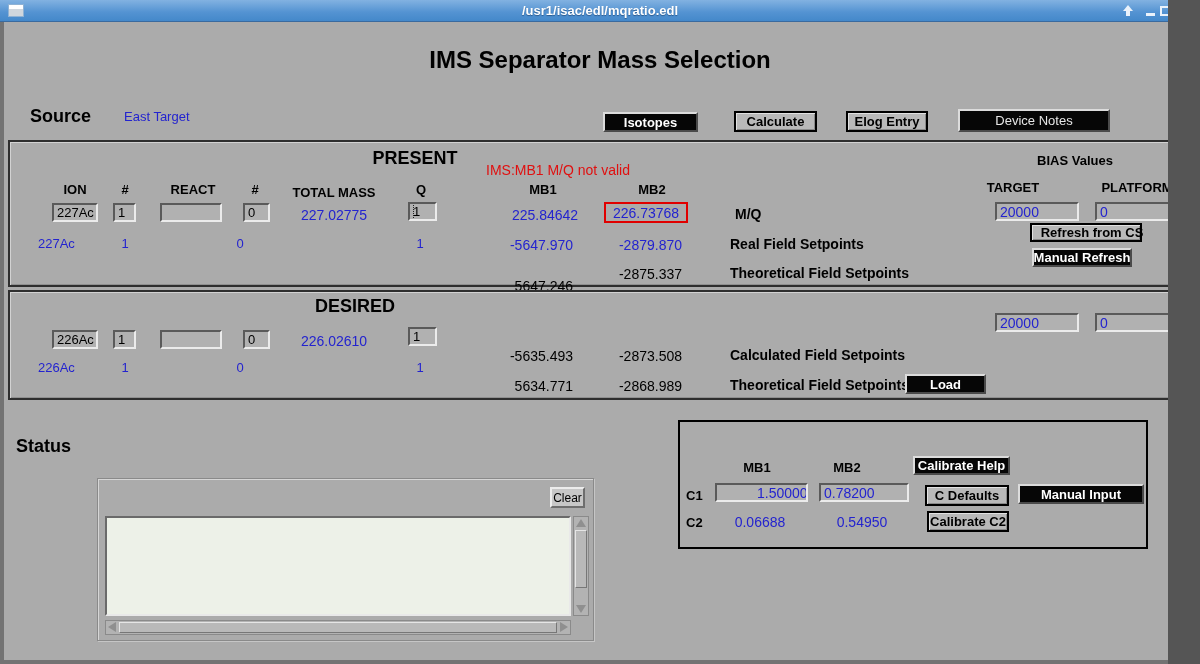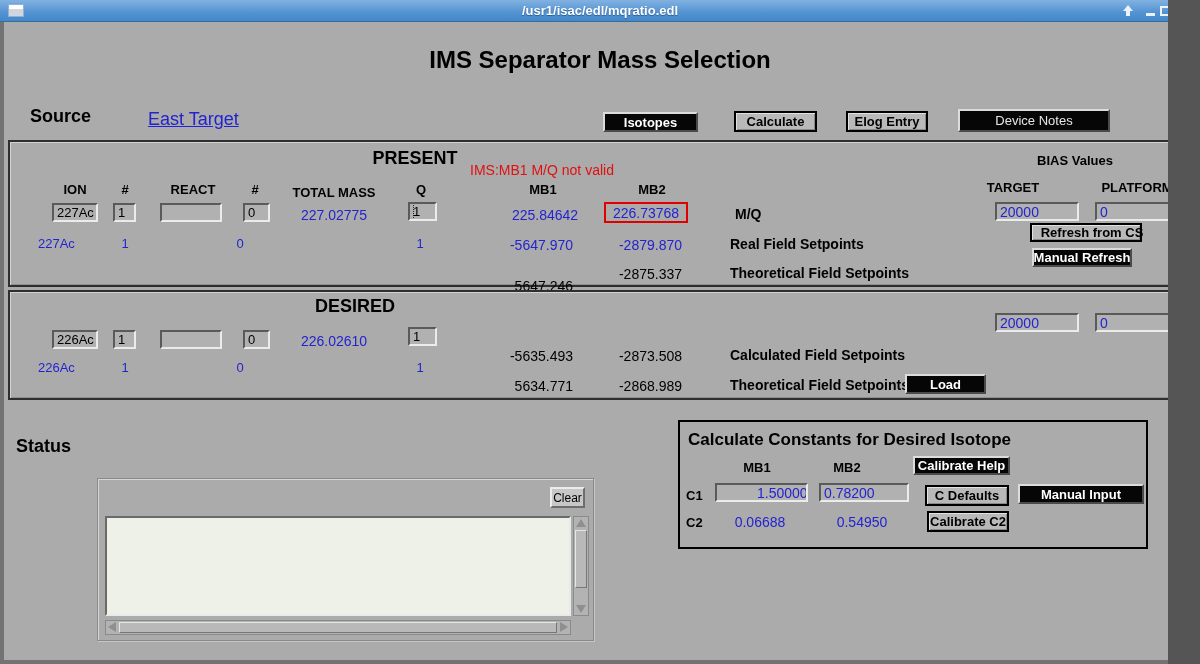--- a/index.html
+++ b/index.html
@@ -29,21 +29,21 @@
   .icon-close::before { transform:rotate(45deg); }
   .icon-close::after  { transform:rotate(-45deg); }
 
   .content { position:absolute; left:4px; top:22px; width:1192px; height:638px; background:#ababab; }
 
   .lbl { position:absolute; color:#000; font-size:13px; white-space:nowrap; }
   .b { font-weight:bold; }
   .c { text-align:center; }
   .r { text-align:right; }
   .blue { color:#2323cf; }
-  .red { color:#e01010; }
+  .red { color:#e01010;margin-left:16px; }
 
   .section { position:absolute; border:2px solid #2e2e2e;
     box-shadow:inset 1px 1px 0 #d2d2d2, inset -1px -1px 0 #8f8f8f; }
 
   .field { position:absolute; height:19px; background:#b1b1b1;
     border:2px solid; border-color:#5a5a5a #ebebeb #ebebeb #5a5a5a;
     font:13px "Liberation Sans", sans-serif; color:#000; padding-left:3px; }
   .field.bluev { color:#2323cf; font-size:14px; }
 
   .caret { position:absolute; width:1px; height:13px; border-left:1px dotted #222; }
@@ -89,21 +89,21 @@
     <span class="tb-ctl icon-min" style="left:1146px; top:13px;"></span>
     <span class="tb-ctl icon-max" style="left:1160px; top:6px;"></span>
     <span class="tb-ctl icon-close" style="left:1176px; top:5px;"></span>
   </div>
 
   <div class="content">
 
     <div class="lbl b c" style="left:0; top:24px; width:1192px; font-size:24px;">IMS Separator Mass Selection</div>
 
     <div class="lbl b" style="left:26px; top:84px; font-size:18px;">Source</div>
-    <div class="lbl blue" style="left:144px; top:87px; font-size:18px;text-decoration:underline;">East Target</div>
+    <div class="lbl blue" style="left:120px; top:87px; font-size:13px;">East Target</div>
 
     <div class="btn btn-dark" style="left:599px; top:90px; width:95px; height:20px;">Isotopes</div>
     <div class="btn btn-flat" style="left:730px; top:89px; width:83px; height:21px;">Calculate</div>
     <div class="btn btn-flat" style="left:842px; top:89px; width:82px; height:21px;">Elog Entry</div>
     <div class="btn btn-dark" style="left:954px; top:87px; width:152px; height:23px; font-weight:normal; color:#e6e6e6;">Device Notes</div>
 
     <div class="section" style="left:4px; top:118px; width:1184px; height:147px;"></div>
 
     <div class="lbl b c" style="left:326px; top:126px; width:170px; font-size:18px;">PRESENT</div>
     <div class="lbl red" style="left:466px; top:140px; font-size:14px;">IMS:MB1 M/Q not valid</div>
@@ -197,21 +197,20 @@
       </div>
 
       <div class="scroll" style="left:7px; top:141px; width:466px; height:15px;">
         <span class="tri tri-left" style="left:2px; top:1px;"></span>
         <div class="sb-thumb" style="left:13px; top:1px; width:438px; height:11px;"></div>
         <span class="tri tri-right" style="right:2px; top:1px;"></span>
       </div>
     </div>
 
     <div class="constants-box" style="left:674px; top:398px; width:470px; height:129px;">
-      <div class="lbl b" style="left:8px; top:8px; font-size:17px;">Calculate Constants for Desired Isotope</div>
       <div class="lbl b c" style="left:37px; top:38px; width:80px;">MB1</div>
       <div class="lbl b c" style="left:127px; top:38px; width:80px;">MB2</div>
       <div class="btn btn-dark" style="left:233px; top:34px; width:97px; height:19px;">Calibrate Help</div>
 
       <div class="lbl b" style="left:6px; top:66px;text-align:center;">C1</div>
       <input class="field bluev" style="left: 35px; top: 61px; width: 93px; padding-left: 40px;" value="1.50000">
       <input class="field bluev" style="left: 139px; top: 61px; width: 90px;" value="0.78200">
       <div class="btn btn-flat" style="left:245px; top:63px; width:84px; height:21px;">C Defaults</div>
       <div class="btn btn-dark" style="left:338px; top:62px; width:126px; height:20px;">Manual Input</div>
 

